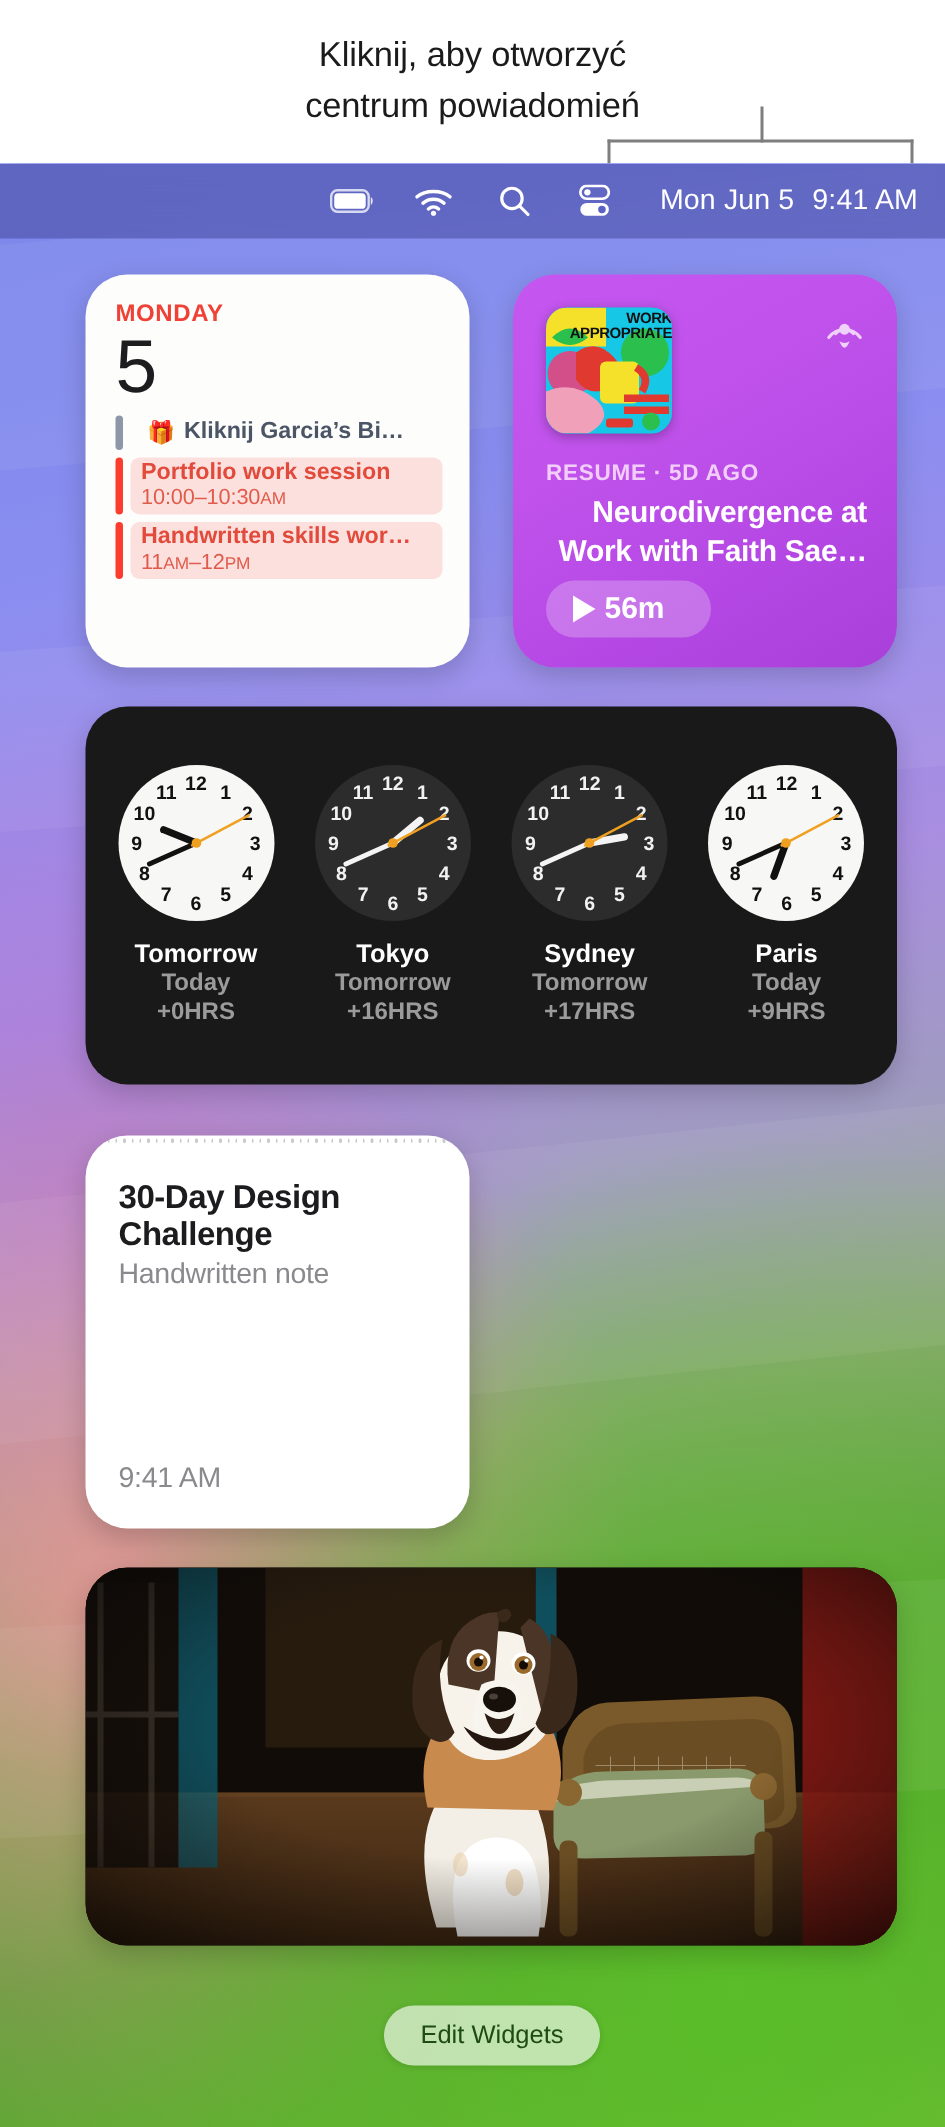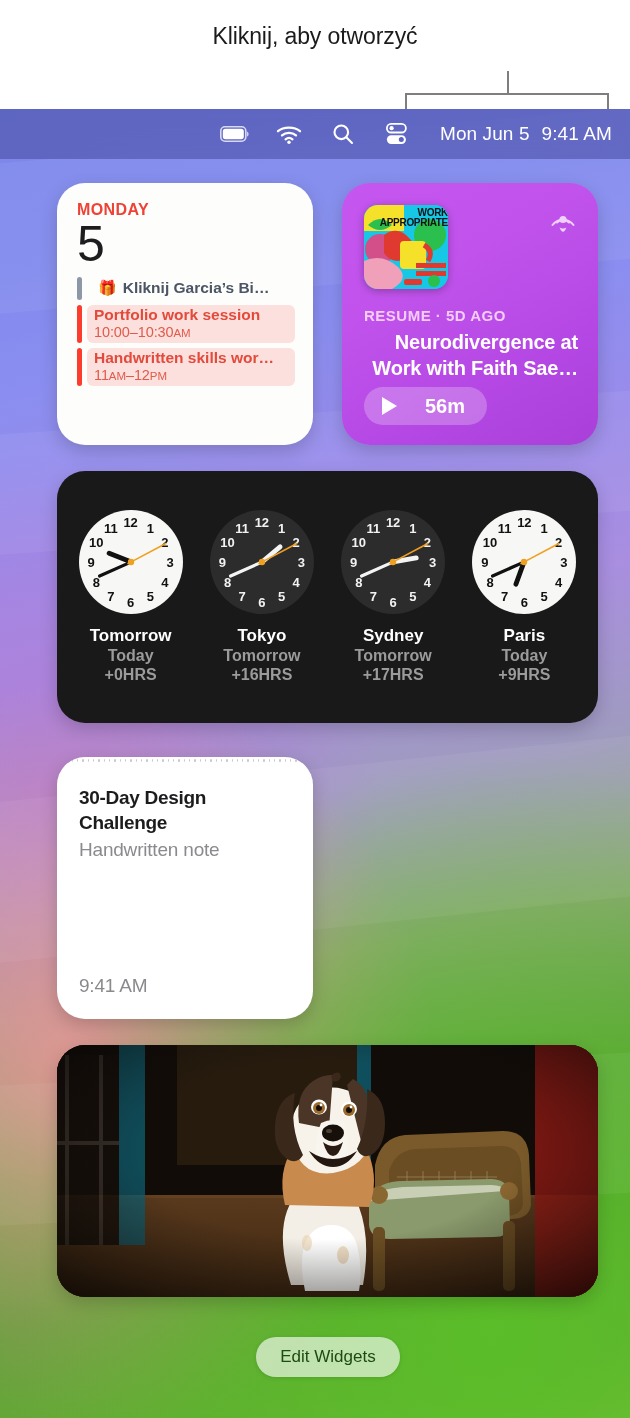--- a/index.html
+++ b/index.html
@@ -124,21 +124,21 @@
     font-size: 15px; font-weight: 800; letter-spacing: 0.5px;
   }
   .pod-title {
     position: absolute; left: 22px; top: 146px; width: 214px;
     color: #ffffff; font-size: 20px; line-height: 26px; font-weight: 700;
     letter-spacing: -0.2px;
   }
   .pod-play {
     position: absolute; left: 22px; top: 204px; height: 38px; min-width: 110px;
     background: rgba(255,255,255,0.24); border-radius: 19px;
-    display: flex; align-items: center; gap: 28px; padding: 0 22px 0 18px;
+    display: flex; align-items: center; gap: 6px; padding: 0 22px 0 18px;
     color: #fff; font-size: 20px; font-weight: 700;
   }
   .tri { width: 0; height: 0; border-left: 15px solid #fff;
          border-top: 9px solid transparent; border-bottom: 9px solid transparent; }
 
   
   .w-clock { left: 57px; top: 312px; width: 541px; height: 252px; background: #191919; }
   .clock-grid { display: flex; height: 100%; align-items: center; padding: 0 8px; }
   .clock-cell { flex: 1; display: flex; flex-direction: column; align-items: center; }
   .face { position: relative; width: 104px; height: 104px; border-radius: 50%; }
@@ -158,21 +158,21 @@
     height: 58px; background: linear-gradient(180deg,#ffc907 0%, #f8b806 100%);
     display: flex; align-items: center; gap: 14px; padding-left: 22px;
   }
   .notes-head .lbl { color: #fff; font-size: 24px; font-weight: 600; letter-spacing: -0.2px; }
   .notes-perf { height: 6px; display: flex; align-items: center; }
   .notes-perf i {
     display: block; height: 3px; width: 3px; border-radius: 50%;
     background: #c9c9c9; margin-left: 4px;
   }
   .notes-body { padding: 22px 22px 0 22px; }
-  .n-title { font-size: 19px; font-weight: 600; color: #1c1c1e; line-height: 25px; letter-spacing: -0.3px; }
+  .n-title { font-size: 22px; font-weight: 600; color: #1c1c1e; line-height: 25px; letter-spacing: -0.3px; }
   .n-sub { font-size: 19px; color: #8a8a8e; margin-top: 4px; letter-spacing: -0.2px; }
   .n-time { position: absolute; left: 22px; bottom: 22px; font-size: 19px; color: #8a8a8e; letter-spacing: -0.2px;}
 
   
   .w-photo { left: 57px; top: 886px; width: 541px; height: 252px; background: #120d09; }
   .photo-inner { position: absolute; inset: 0; overflow: hidden; }
 
   
   .edit-btn {
     position: absolute; left: 256px; top: 1178px; width: 144px; height: 40px;
@@ -183,20 +183,21 @@
   }
 </style>
 </head>
 <body>
 
 <div id="root">
 
   <div class="callout-area">
     <div class="callout-text">
       <div>Kliknij, aby otworzyć</div>
+      <div>centrum powiadomień</div>
     </div>
     <div class="callout-stem"></div>
     <div class="callout-bracket"></div>
   </div>
 
   <div class="wallpaper">
     <div class="wall-band" style="top:60px;height:150px;transform:rotate(-5deg);"></div>
     <div class="wall-band" style="top:330px;height:120px;transform:rotate(-4deg);"></div>
     <div class="wall-band" style="top:700px;height:160px;transform:rotate(-6deg);"></div>
     <div class="wall-band" style="top:980px;height:140px;transform:rotate(-3deg);"></div>

